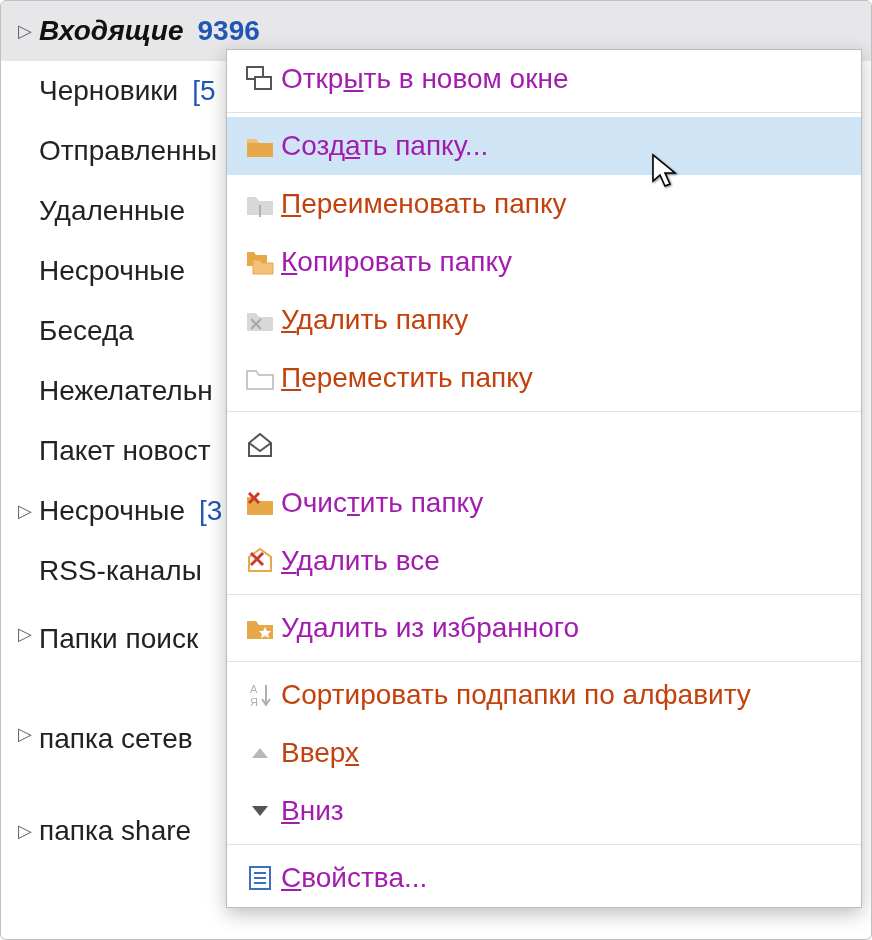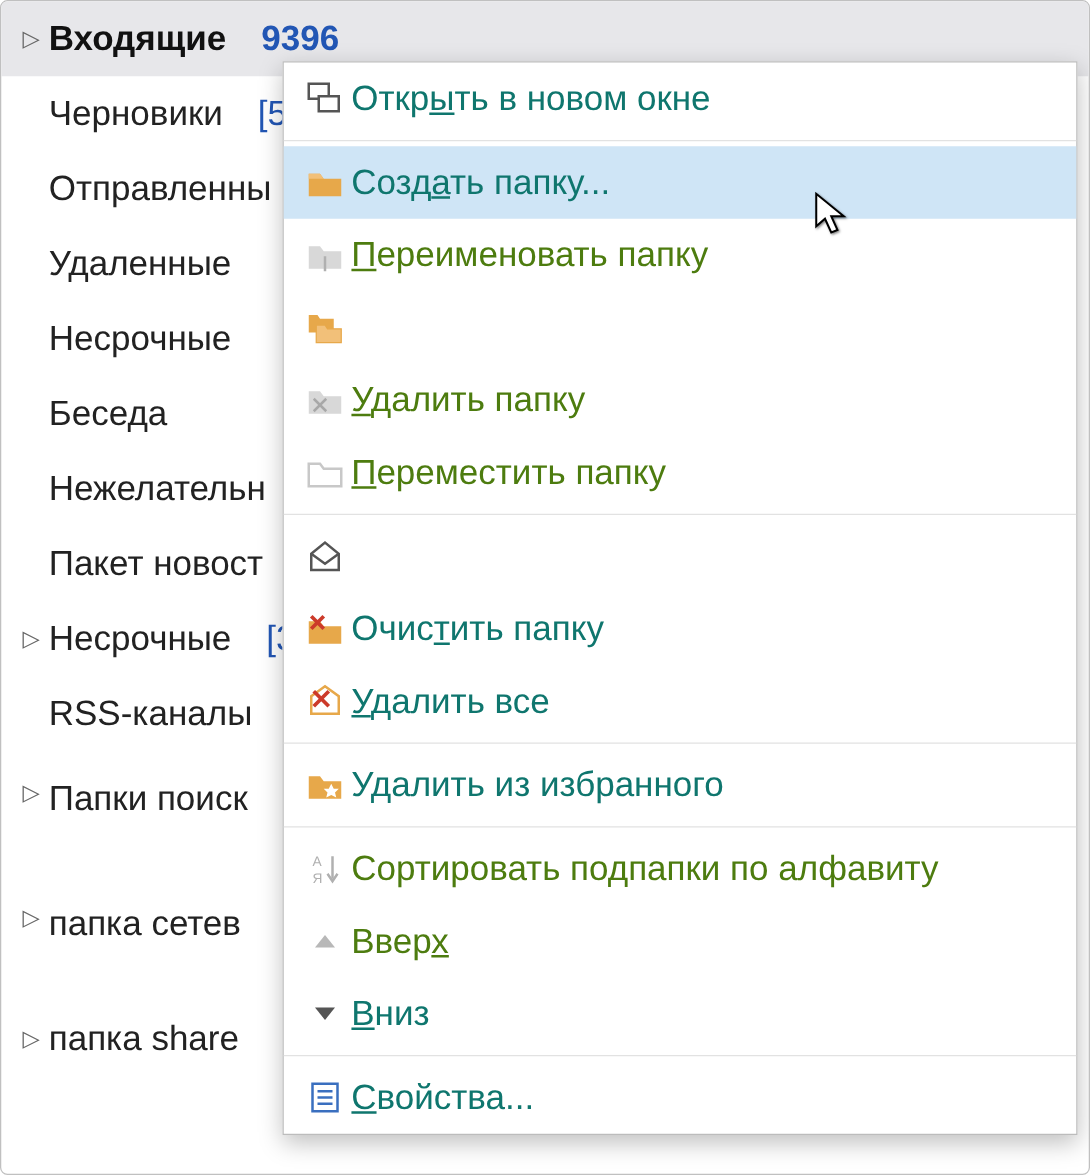--- a/index.html
+++ b/index.html
@@ -32,44 +32,44 @@
   .folder-row .expand {
     width: 28px;
     display: flex;
     justify-content: center;
     align-items: center;
     color: #666;
     font-size: 18px;
   }
   .folder-row .expand.hidden { visibility: hidden; }
   .folder-row .name { }
-  .folder-row .name.bold { font-weight: 600; color:#111; }
-  .folder-row .count { color: #2256b4; margin-left: 28px; font-weight: 400; }
+  .folder-row .name.bold { font-weight: 600; color:#111;font-style:italic; }
+  .folder-row .count { color: #2256b4; margin-left: 14px; font-weight: 400; }
   .folder-row .count.bold { font-weight: 600; }
   .folder-row.tall { height: 100px; align-items: flex-start; padding-top: 22px; }
 
   .context-menu {
     position: absolute;
     left: 225px;
     top: 48px;
     width: 636px;
     background: #ffffff;
     border: 1px solid #bcbcbc;
     box-shadow: 0 6px 18px rgba(0,0,0,0.25);
     font-size: 28px;
   }
   .menu-item {
     display: flex;
     align-items: center;
     height: 58px;
     padding: 0 14px 0 12px;
-    color: #0f766e;
+    color: #a21caf;
     position: relative;
   }
-  .menu-item.disabled { color: #4d7c0f; }
+  .menu-item.disabled { color: #c2410c; }
   .menu-item.hover { background: #cfe5f6; }
   .menu-item .icon {
     width: 42px;
     display: flex;
     align-items: center;
     justify-content: center;
     flex-shrink: 0;
   }
   .menu-item .label { flex: 1; white-space: nowrap; overflow: hidden; }
   .menu-item .label u { text-decoration: underline; }
@@ -178,20 +178,21 @@
     <span class="label"><u>П</u>ереименовать папку</span>
   </div>
 
   <div class="menu-item">
     <span class="icon">
       <svg width="30" height="28" viewBox="0 0 30 28">
         <path d="M2 4 L9 4 L11 7 L22 7 L22 18 L2 18 Z" fill="#e7a84a"></path>
         <path d="M8 12 L15 12 L17 15 L28 15 L28 26 L8 26 Z" fill="#f2c079" stroke="#e7a84a" stroke-width="1"></path>
       </svg>
     </span>
+    <span class="label"><u>К</u>опировать папку</span>
   </div>
 
   <div class="menu-item disabled">
     <span class="icon">
       <svg width="30" height="26" viewBox="0 0 30 26">
         <path d="M2 6 L11 6 L14 10 L28 10 L28 24 L2 24 Z" fill="#d8d8d8"></path>
         <line x1="6" y1="22" x2="16" y2="12" stroke="#a8a8a8" stroke-width="2"></line>
         <line x1="6" y1="12" x2="16" y2="22" stroke="#a8a8a8" stroke-width="2"></line>
       </svg>
     </span>

